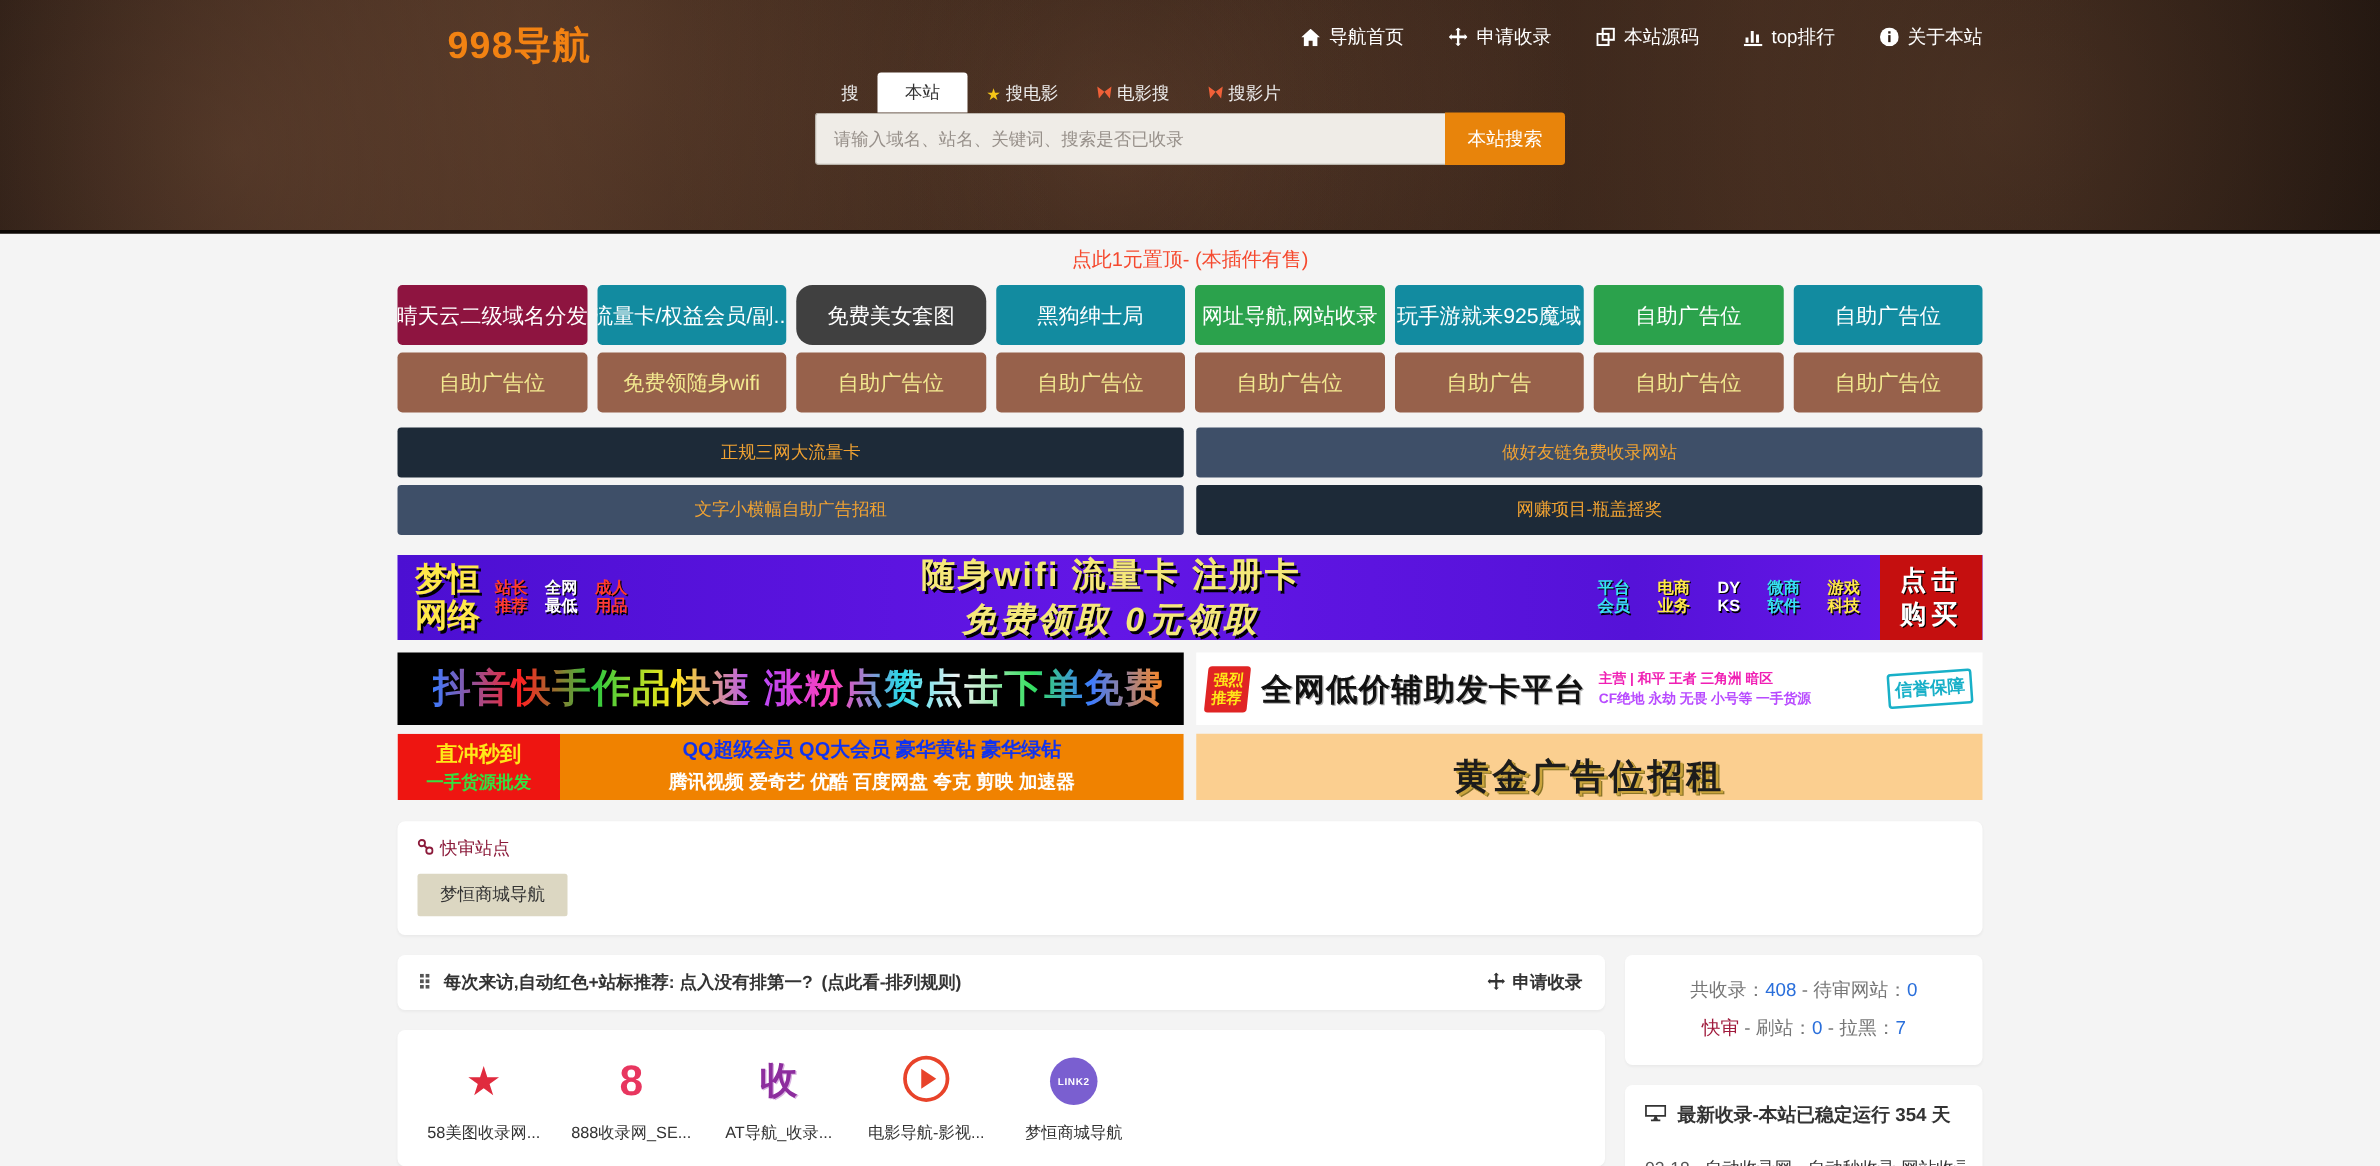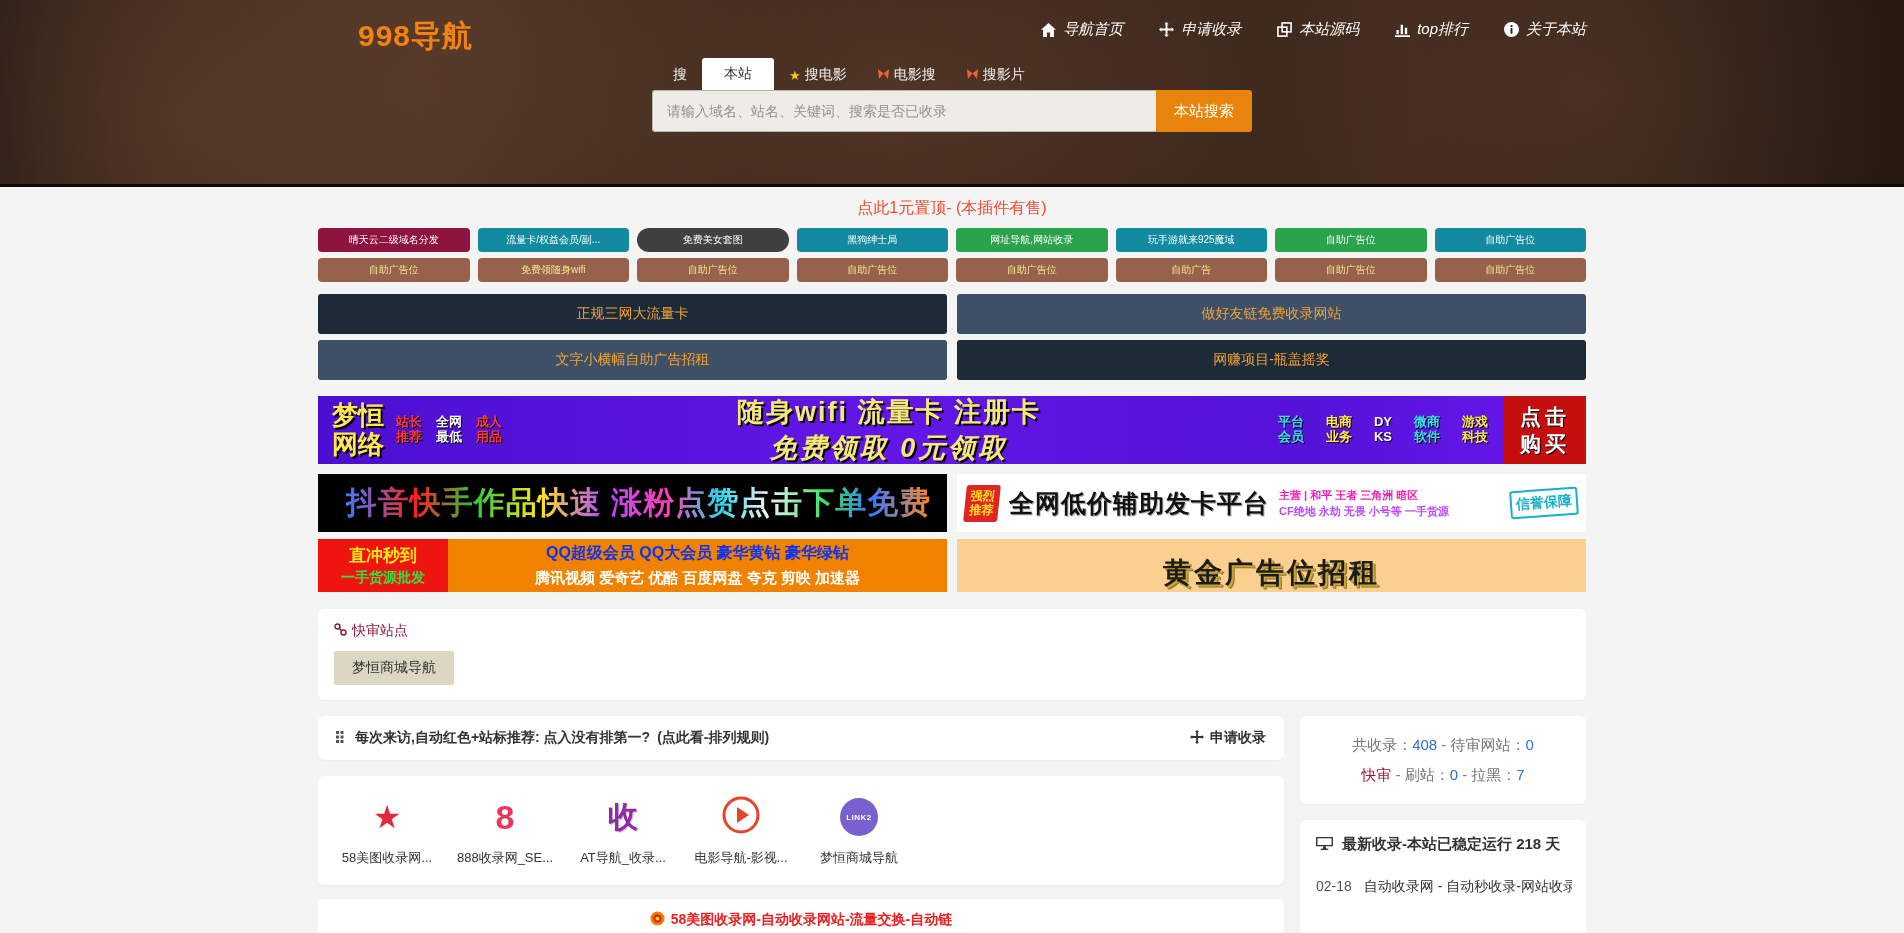--- a/index.html
+++ b/index.html
@@ -12,21 +12,21 @@
     background:
       radial-gradient(circle at 10% 65%, rgba(125,85,62,.50), transparent 38%),
       radial-gradient(circle at 26% 30%, rgba(96,64,46,.55), transparent 42%),
       radial-gradient(circle at 47% 55%, rgba(150,100,72,.40), transparent 36%),
       radial-gradient(circle at 63% 35%, rgba(70,46,34,.55), transparent 40%),
       radial-gradient(circle at 84% 50%, rgba(120,82,60,.45), transparent 42%),
       linear-gradient(90deg,#070403,#2b1b11 22%,#150d08 48%,#2e1d12 74%,#0a0604);
     border-bottom:3px solid #0c0805; }
   .logo { position:absolute; left:358px; top:16px; font-size:30px; font-weight:bold;
     color:#f28212; letter-spacing:1px; }
-  .top-nav { position:absolute; right:318px; top:20px; display:flex; gap:36px;font-style:italic; }
+  .top-nav { position:absolute; right:318px; top:20px; display:flex; gap:36px; }
   .top-nav .nav-item { display:flex; align-items:center; gap:7px; color:#fff; font-size:15px; }
   .top-nav svg { display:block; }
 
   .search-wrap { position:absolute; left:50%; transform:translateX(-50%); top:58px; width:600px; }
   .tabs { display:flex; align-items:flex-end; padding-left:6px; }
   .tab { color:#eee; font-size:14px; padding:6px 15px; display:flex; align-items:center; gap:4px; cursor:pointer; }
   .tab.active { background:#fff; color:#333; border-radius:3px 3px 0 0; padding:7px 22px; }
   .tab .ticon { font-size:13px; line-height:1; }
   .search-row { display:flex; height:42px; }
   .search-row input { flex:1; background:#efece7; border:1px solid #b9b4ab; border-right:none;
@@ -35,22 +35,22 @@
   .search-row input::placeholder { color:#97908a; }
   .search-btn { width:96px; background:#e8840b; color:#fff; border:none; font-size:15px;
     border-radius:0 3px 3px 0; cursor:pointer; font-family:inherit; }
 
   
   .container { width:1268px; margin:0 auto; }
   .top-link { display:block; text-align:center; padding:11px 0 9px;
     color:#f5492e; font-size:16px; font-weight:500; }
 
   .ad-grid { display:grid; grid-template-columns:repeat(8,1fr); gap:6px 8px; }
-  .ad-btn { height:24px; display:flex; align-items:center; justify-content:center;
-    color:#fff; font-size:10px; border-radius:4px; white-space:nowrap; overflow:hidden; }
+  .ad-btn { height:48px; display:flex; align-items:center; justify-content:center;
+    color:#fff; font-size:17px; border-radius:4px; white-space:nowrap; overflow:hidden; }
   .ad-btn.row2 { background:#97614b; color:#f2e88f; }
 
   .wide-grid { display:grid; grid-template-columns:1fr 1fr; gap:6px 10px; margin-top:12px; }
   .wide-btn { height:40px; display:flex; align-items:center; justify-content:center;
     color:#f0a232; font-size:14px; border-radius:3px; }
 
   
   .banner-purple { margin-top:16px; height:68px; display:flex; align-items:center;
     background:linear-gradient(90deg,#4c0fd2,#6316e6 45%,#5512d8 78%,#6a18ec);
     overflow:hidden; }
@@ -405,21 +405,21 @@
       <div class="card stats-card">
         <div><span>共收录：</span><span class="stat-num">408</span><span> - 待审网站：</span><span class="stat-num">0</span></div>
         <div><a class="stat-quick">快审</a><span> - 刷站：</span><span class="stat-num">0</span><span> - 拉黑：</span><span class="stat-num">7</span></div>
       </div>
 
       <div class="card latest-card">
         <div class="latest-head">
           <span><svg width="17" height="15" viewBox="0 0 18 16" fill="#333">
                 <path d="M0 1h18v10H10l1 2.5h2V15H5v-1.5h2L8 11H0zM1.5 2.5v7h15v-7z"></path>
               </svg></span>
-          <span>最新收录-本站已稳定运行 218 天</span>
+          <span>最新收录-本站已稳定运行 354 天</span>
         </div>
         <a class="latest-item">
           <span class="latest-date">02-18</span>
           <span>自动收录网 - 自动秒收录-网站收录...</span>
         </a>
         <a class="latest-item">
           
           
         </a>
 

